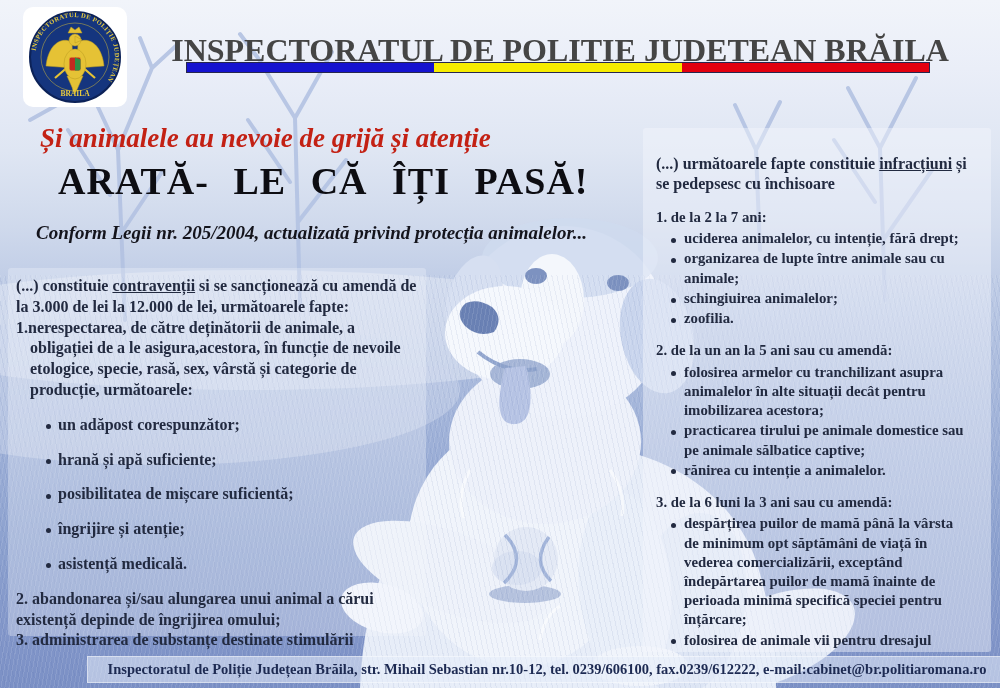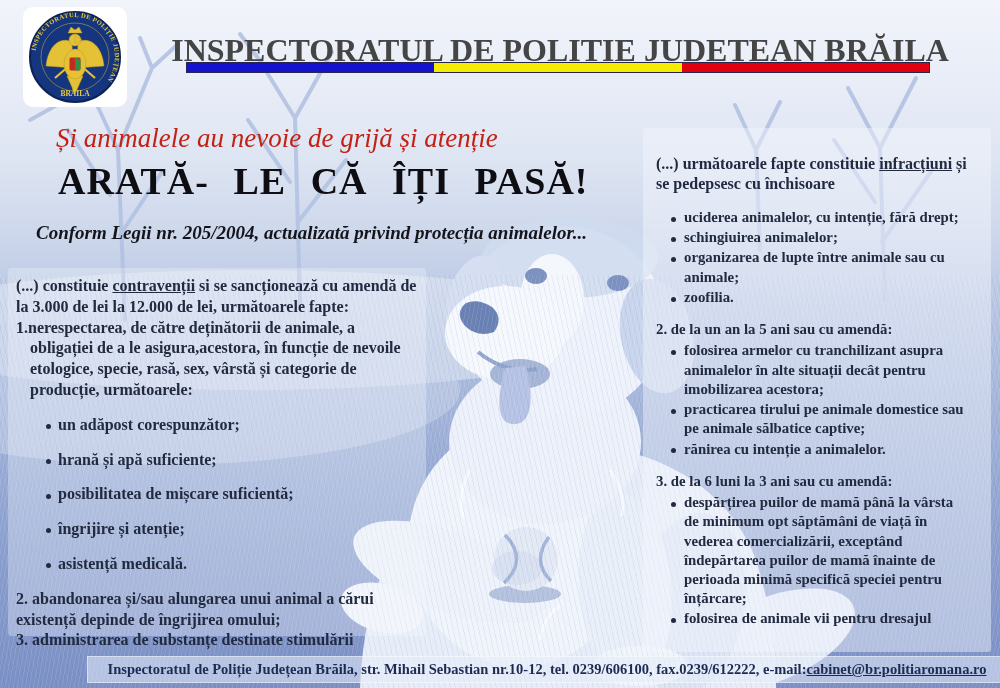--- a/index.html
+++ b/index.html
@@ -29,22 +29,22 @@
   .flag-seg{flex:1 1 0;}
   .flag-blue{background:#1512cf;}
   .flag-yellow{background:#f6ec00;}
   .flag-red{background:#e2000f;}
   .header-subtitle{
     position:absolute;left:190px;top:81px;width:740px;text-align:center;
     font-size:23px;font-weight:bold;color:#1b1b1b;word-spacing:10px;white-space:nowrap;
   }
   
   .tagline{
-    position:absolute;left:56px;top:123px;font-size:27px;font-style:italic;
-    font-weight:normal;color:#c32114;white-space:nowrap;
+    position:absolute;left:40px;top:123px;font-size:27px;font-style:italic;
+    font-weight:bold;color:#c32114;white-space:nowrap;
   }
   .headline{
     position:absolute;left:58px;top:159px;font-size:38px;font-weight:bold;
     color:#0d0d12;word-spacing:14px;letter-spacing:1px;white-space:nowrap;font-family:Liberation Serif, serif;
   }
   .law-note{
     position:absolute;left:36px;top:222px;font-size:19px;font-weight:bold;
     font-style:italic;color:#14141c;white-space:nowrap;
   }
   
@@ -76,21 +76,21 @@
   .right-panel ul.dot-list{padding-left:4px;margin-bottom:0;}
   .right-panel ul.dot-list li{padding-left:16px;margin:1px 8px;}
   .right-panel ul.dot-list li::before{left:3px;}
   
   .footer-bar{
     position:absolute;left:40px;top:656px;width:920px;height:27px;
     background:rgba(230,237,249,0.55);border:1px solid rgba(255,255,255,0.45);
     box-sizing:border-box;display:flex;align-items:center;justify-content:center;
     font-size:14.5px;font-weight:bold;color:#1d2a52;white-space:nowrap;margin-left:47px;
   }
-  .footer-email{color:inherit;text-decoration:underline;cursor:pointer;}
+  .footer-email{color:inherit;cursor:pointer;}
 </style>
 </head>
 <body>
 
 <div class="poster">
 
   <svg class="scene" viewBox="0 0 1000 688" aria-hidden="true">
 
     <ellipse cx="250" cy="330" rx="380" ry="60" fill="#dfe6f4" opacity="0.6"></ellipse>
     <ellipse cx="160" cy="390" rx="300" ry="75" fill="#ccd6ec" opacity="0.5"></ellipse>
@@ -188,24 +188,25 @@
       <li>asistență medicală.</li>
     </ul>
     <p class="lp-item2">2. abandonarea și/sau alungarea unui animal a cărui existență depinde de îngrijirea omului;</p>
     <p class="lp-item3">3. administrarea de substanțe destinate stimulării</p>
   </div>
 
   <div class="right-panel">
     <p class="rp-intro"><span>(...) următoarele fapte constituie </span><span class="uline">infracțiuni</span><span> și se pedepsesc cu închisoare</span></p>
 
     <div class="rp-section">
+      <p class="rp-head">1. de la 2 la 7 ani:</p>
       <ul class="dot-list">
         <li>uciderea animalelor, cu intenție, fără drept;</li>
+        <li>organizarea de lupte între animale sau cu animale;</li>
         <li>schingiuirea animalelor;</li>
-        <li>organizarea de lupte între animale sau cu animale;</li>
         <li>zoofilia.</li>
       </ul>
     </div>
 
     <div class="rp-section">
       <p class="rp-head">2. de la un an la 5 ani sau cu amendă:</p>
       <ul class="dot-list">
         <li>folosirea armelor cu tranchilizant asupra animalelor în alte situații decât pentru imobilizarea acestora;</li>
         <li>practicarea tirului pe animale domestice sau pe animale sălbatice captive;</li>
         <li>rănirea cu intenție a animalelor.</li>

